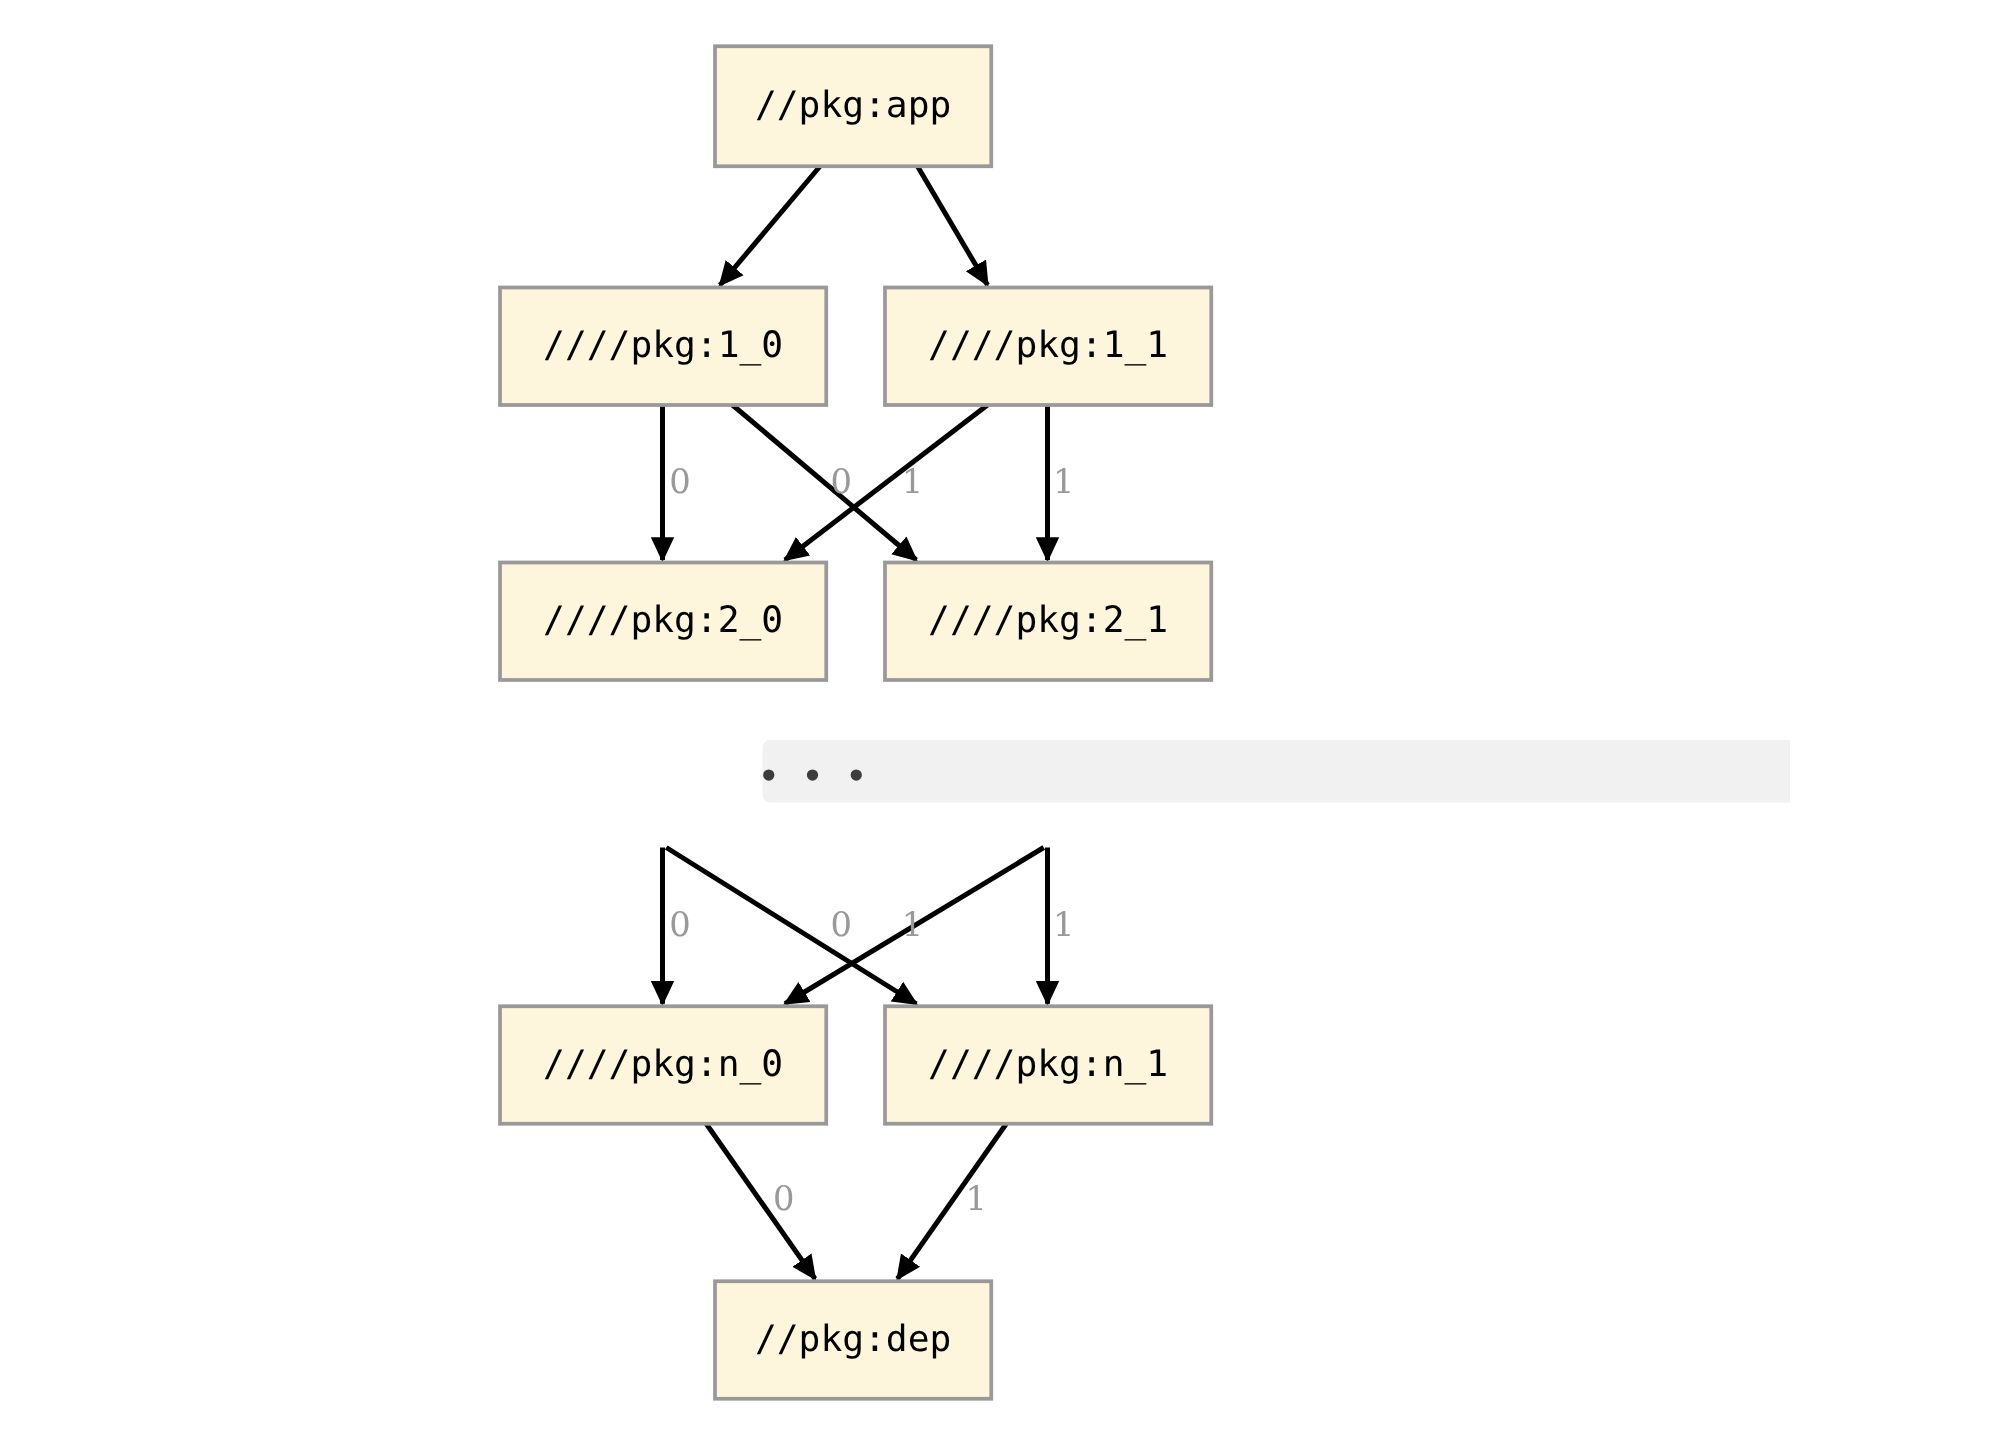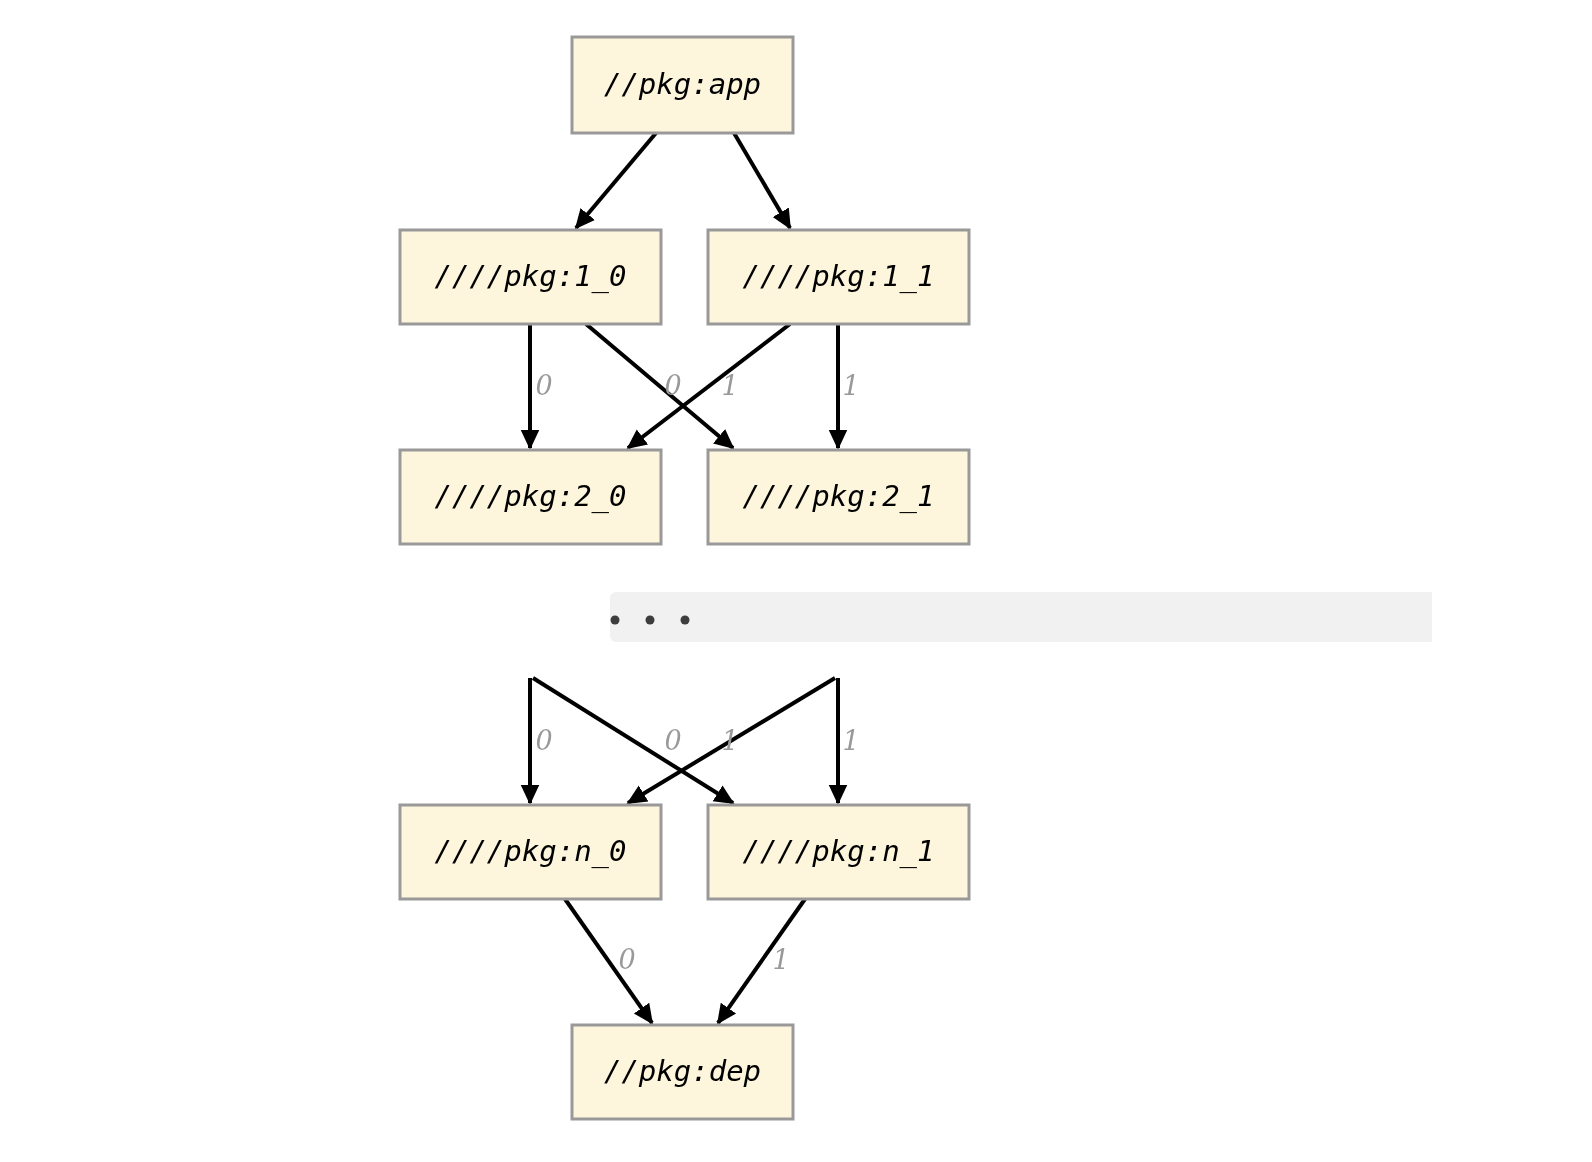--- a/index.html
+++ b/index.html
@@ -9,21 +9,20 @@
   }
   body {
     font-family: "DejaVu Sans Mono", monospace;
   }
   #canvas {
     position: relative;
     width: 1432px;
     height: 1162px;
     background: #ffffff;
     overflow: hidden;
-    font-style: italic;
   }
   #graph-svg {
     position: absolute;
     left: 0;
     top: 0;
     width: 1592px;
     height: 1162px;
   }
   .node-box {
     fill: #fdf6dc;

